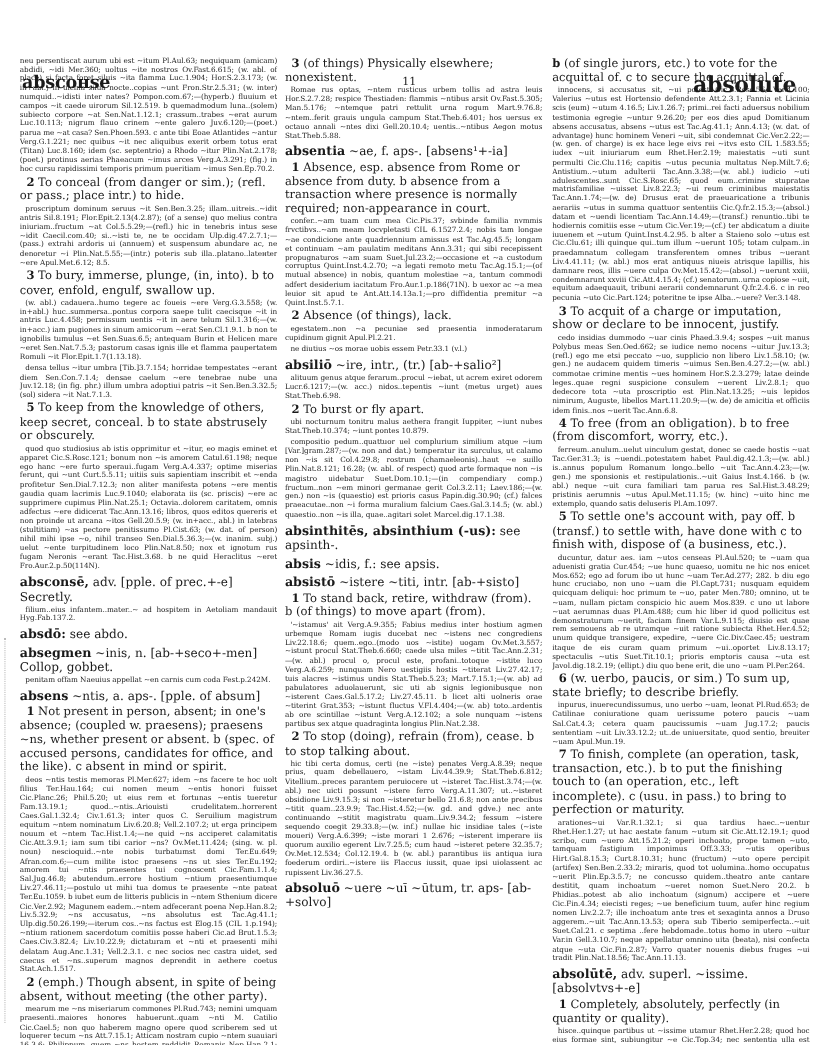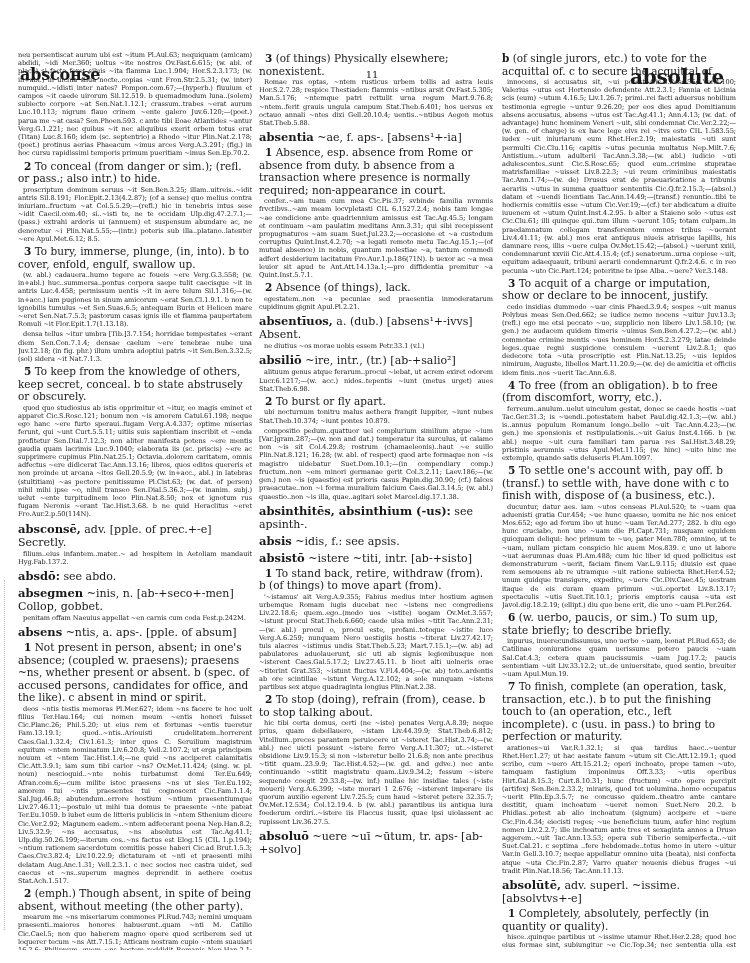--- a/index.html
+++ b/index.html
@@ -28,21 +28,21 @@
 
 <div class="header">
   <span class="hw-left">abscонse</span>
   <span class="page-num">11</span>
   <span class="hw-right">absolute</span>
 </div>
 
 <div class="cols">
   <div class="col col1">
       <div class="cit cont">neu persentiscat aurum ubi est ~itum Pl.Aul.63; nequiquam (amicam) abdidi, ~idi Mer.360; uoltus ~ite nostros Ov.Fast.6.615; (w. abl. of place) si facta foret siluis ~ita flamma Luc.1.904; Hor.S.2.3.173; (w. in+abl.) in uicina silua nocte..copias ~unt Fron.Str.2.5.31; (w. inter) numquid..~idisti inter nates? Pompon.com.67;—(hyperb.) fluuium et campos ~it caede uirorum Sil.12.519. b quemadmodum luna..(solem) subiecto corpore ~at Sen.Nat.1.12.1; crassum..trabes ~erat aurum Luc.10.113; nigrum flauo crinem ~ente galero Juv.6.120;—(poet.) parua me ~at casa? Sen.Phoen.593. c ante tibi Eoae Atlantides ~antur Verg.G.1.221; nec quibus ~it nec aliquibus exerit orbem totus erat (Titan) Luc.8.160; idem (sc. septentrio) a Rhodo ~itur Plin.Nat.2.178; (poet.) protinus aerias Phaeacum ~imus arces Verg.A.3.291; (fig.) in hoc cursu rapidissimi temporis primum pueritiam ~imus Sen.Ep.70.2.</div>
-      <div class="sense"><span class="n">2</span> <span>To conceal (from danger or sim.); (refl. or pass.; also intr.) to hide.</span></div>
+      <div class="sense"><span class="n">2</span> <span>To conceal (from danger or sim.); (refl. or pass.; place intr.) to hide.</span></div>
       <div class="cit">proscriptum dominum seruus ~it Sen.Ben.3.25; illam..uitreis..~idit antris Sil.8.191; Flor.Epit.2.13(4.2.87); (of a sense) quo melius contra iniuriam..fructum ~at Col.5.5.29;—(refl.) hic in tenebris intus sese ~idit Caecil.com.40; si..~isti te, ne te occidam Ulp.dig.47.2.7.1;—(pass.) extrahi ardoris ui (annuem) et suspensum abundare ac, ne denoretur ~i Plin.Nat.5.55;—(intr.) poteris sub illa..platano..lateнter ~ere Apul.Met.6.12; 8.5.</div>
       <div class="sense"><span class="n">3</span> <span>To bury, immerse, plunge, (in, into). b to cover, enfold, engulf, swallow up.</span></div>
       <div class="cit">(w. abl.) cadauera..humo tegere ac foueis ~ere Verg.G.3.558; (w. in+abl.) huc..summersa..pontus corpora saepe tulit caecisque ~it in antris Luc.4.458; permissum uentis ~it in aere telum Sil.1.316;—(w. in+acc.) iam pugiones in sinum amicorum ~erat Sen.Cl.1.9.1. b non te ignobilis tumulus ~et Sen.Suas.6.5; antequam Burin et Helicen mare ~eret Sen.Nat.7.5.3; pastorum casas ignis ille et flamma paupertatem Romuli ~it Flor.Epit.1.7(1.13.18).</div>
       <div class="cit">densa tellus ~itur umbra [Tib.]3.7.154; horridae tempestates ~erant diem Sen.Con.7.1.4; densae caelum ~ere tenebrae nube una Juv.12.18; (in fig. phr.) illum umbra adoptiui patris ~it Sen.Ben.3.32.5; (sol) sidera ~it Nat.7.1.3.</div>
       <div class="sense"><span class="n">5</span> <span>To keep from the knowledge of others, keep secret, conceal. b to state abstrusely or obscurely.</span></div>
       <div class="cit">quod quo studiosius ab istis opprimitur et ~itur, eo magis eminet et apparet Cic.S.Rosc.121; bonum non ~is amorem Catul.61.198; neque ego hanc ~ere furto speraui..fugam Verg.A.4.337; optime miserias ferunt, qui ~unt Curt.5.5.11; uitiis suis sapientiam inscribit et ~enda profitetur Sen.Dial.7.12.3; non aliter manifesta potens ~ere mentis gaudia quam lacrimis Luc.9.1040; elaborata iis (sc. priscis) ~ere ac supprimere cupimus Plin.Nat.25.1; Octavia..dolorem caritatem, omnis adfectus ~ere didicerat Tac.Ann.13.16; libros, quos editos quereris et non proinde ut arcana ~itos Gell.20.5.9; (w. in+acc., abl.) in latebras (stultitiam) ~as pectore penitissumo Pl.Cist.63; (w. dat. of person) nihil mihi ipse ~o, nihil transeo Sen.Dial.5.36.3;—(w. inanim. subj.) uelut ~ente turpitudinem loco Plin.Nat.8.50; nox et ignotum rus fugam Neronis ~erant Tac.Hist.3.68. b ne quid Heraclitus ~eret Fro.Aur.2.p.50(114N).</div>
       <div class="lemma"><b>absconsē,</b> <span>adv. [pple. of prec.+-e] Secretly.</span></div>
       <div class="cit">filium..eius infantem..mater..~ ad hospitem in Aetoliam mandauit Hyg.Fab.137.2.</div>
       <div class="lemma"><b>absdō:</b> <span>see abdo.</span></div>
       <div class="lemma"><b>absegmen</b> <span>~inis, n. [ab-+seco+-men] Collop, gobbet.</span></div>
@@ -54,21 +54,20 @@
       <div class="cit">mearum me ~ns miseriarum commones Pl.Rud.743; nemini umquam praesenti..maiores honores habuerunt..quam ~nti M. Catilio Cic.Cael.5; non quo haberem magno opere quod scriberem sed ut loquerer tecum ~ns Att.7.15.1; Atticam nostram cupio ~ntem suauiari 16.3.6; Philippum, quem ~ns hostem reddidit Romanis Nep.Han.2.1; magna pars ~nti hosti cessit Liv.7.36.13; 29.11.12; Phaed.4.22</div>
     </div>
   <div class="col col2">
       <div class="sense"><span class="n">3</span> <span>(of things) Physically elsewhere; nonexistent.</span></div>
       <div class="cit">Romae rus optas, ~ntem rusticus urbem tollis ad astra leuis Hor.S.2.7.28; respice Thestiaden: flammis ~ntibus arsit Ov.Fast.5.305; Man.5.176; ~ntemque patri rettulit urna rogum Mart.9.76.8; ~ntem..ferit grauis ungula campum Stat.Theb.6.401; hos uersus ex octauo annali ~ntes dixi Gell.20.10.4; uentis..~ntibus Aegon motus Stat.Theb.5.88.</div>
       <div class="lemma"><b>absentia</b> <span>~ae, f. aps-. [absens¹+-ia]</span></div>
       <div class="sense"><span class="n">1</span> <span>Absence, esp. absence from Rome or absence from duty. b absence from a transaction where presence is normally required; non-appearance in court.</span></div>
       <div class="cit">confer..~am tuam cum mea Cic.Pis.37; svbinde familia nvmmis frvctibvs..~am meam locvpletasti CIL 6.1527.2.4; nobis tam longae ~ae condicione ante quadriennium amissus est Tac.Ag.45.5; longam et continuam ~am paulatim meditans Ann.3.31; qui sibi recepissent propugnaturos ~am suam Suet.Jul.23.2;—occasione et ~a custodum corruptus Quint.Inst.4.2.70; ~a legati remoto metu Tac.Ag.15.1;—(of mutual absence) in nobis, quantum molestiae ~a, tantum commodi adfert desiderium iacitatum Fro.Aur.1.p.186(71N). b uexor ac ~a mea leuior sit apud te Ant.Att.14.13a.1;—pro diffidentia premitur ~a Quint.Inst.5.7.1.</div>
       <div class="sense"><span class="n">2</span> <span>Absence (of things), lack.</span></div>
       <div class="cit">egestatem..non ~a pecuniae sed praesentia inmoderatarum cupidinum gignit Apul.Pl.2.21.</div>
-      <div class="lemma"><b>absentīuos,</b> <span>a. (dub.) [absens¹+-ivvs] Absent.</span></div>
       <div class="cit">ne diutius ~os morae uobis essem Petr.33.1 (v.l.)</div>
       <div class="lemma"><b>absiliō</b> <span>~ire, intr., (tr.) [ab-+salio²]</span></div>
       <div class="cit">alituum genus atque ferarum..procul ~iebat, ut acrem exiret odorem Lucr.6.1217;—(w. acc.) nidos..tepentis ~iunt (metus urget) aues Stat.Theb.6.98.</div>
       <div class="sense"><span class="n">2</span> <span>To burst or fly apart.</span></div>
       <div class="cit">ubi nocturnum tonitru malus aethera frangit Iuppiter, ~iunt nubes Stat.Theb.10.374; ~iunt pontes 10.879.</div>
       <div class="cit">compositio pedum..quattuor uel complurium similium atque ~ium [Var.]gram.287;—(w. non and dat.) temperatur ita surculus, ut calamo non ~is sit Col.4.29.8; rostrum (chamaeleonis)..haut ~e suillo Plin.Nat.8.121; 16.28; (w. abl. of respect) quod arte formaque non ~is magistro uidebatur Suet.Dom.10.1;—(in compendiary comp.) fructum..non ~em minori germanae gerit Col.3.2.11; Laev.186;—(w. gen.) non ~is (quaestio) est prioris casus Papin.dig.30.90; (cf.) falces praeacutae..non ~i forma muralium falcium Caes.Gal.3.14.5; (w. abl.) quaestio..non ~is illa, quae..agitari solet Marcel.dig.17.1.38.</div>
       <div class="lemma"><b>absinthitēs, absinthium (-us):</b> <span>see apsinth-.</span></div>
       <div class="lemma"><b>absis</b> <span>~idis, f.: see apsis.</span></div>
       <div class="lemma"><b>absistō</b> <span>~istere ~titi, intr. [ab-+sisto]</span></div>
       <div class="sense"><span class="n">1</span> <span>To stand back, retire, withdraw (from). b (of things) to move apart (from).</span></div>

